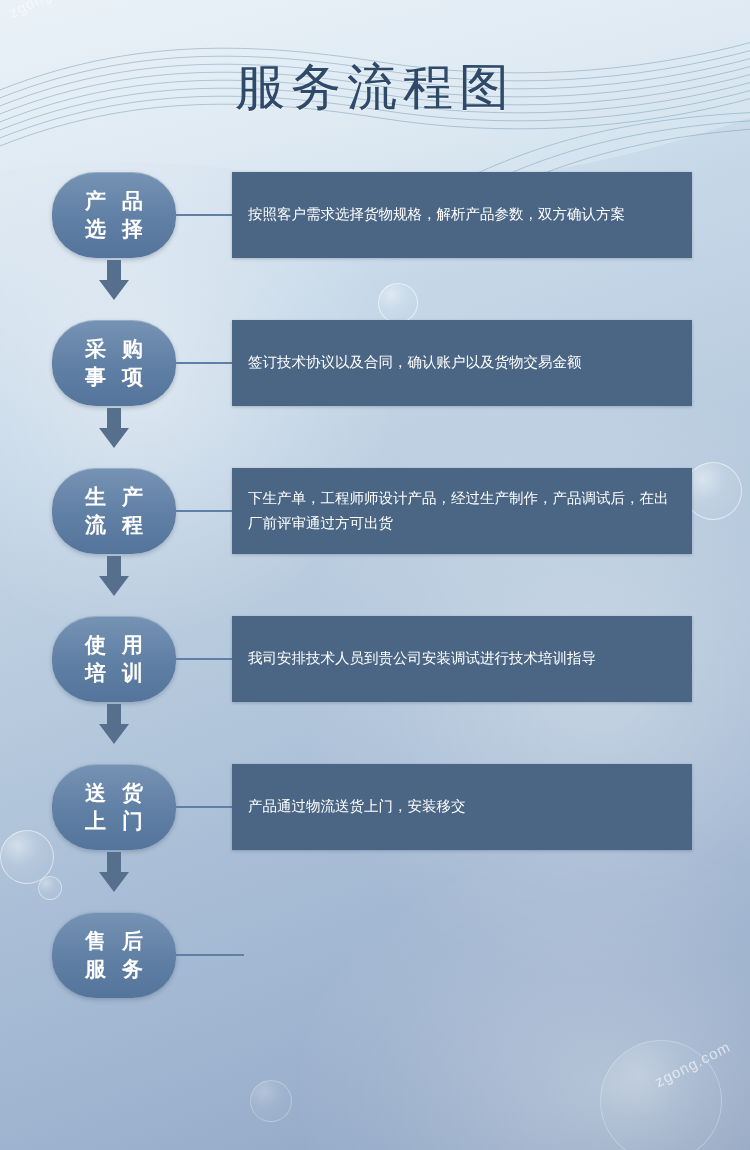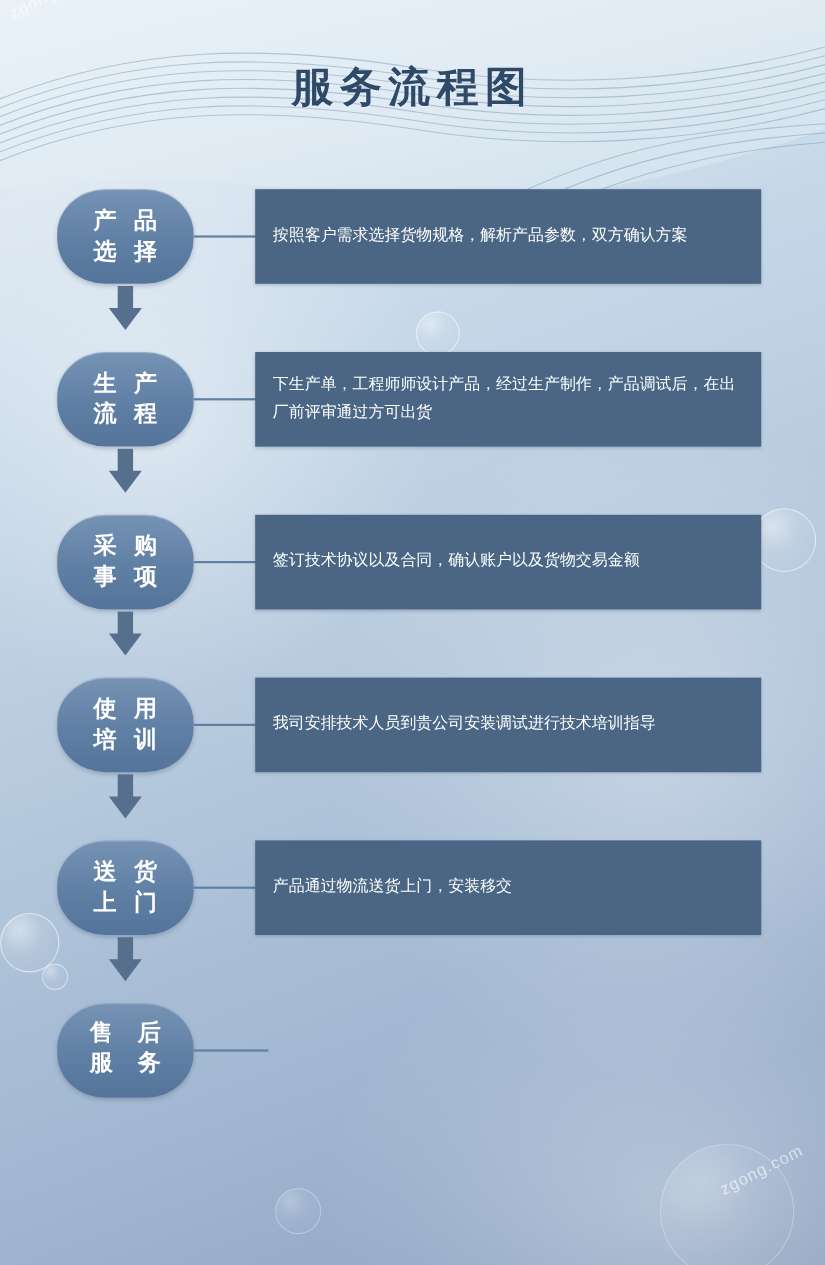--- a/index.html
+++ b/index.html
@@ -61,22 +61,22 @@
     position: absolute;
     left: 0; top: 0;
     width: 750px; height: 200px;
     pointer-events: none;
   }
   .title {
     position: absolute;
     left: 0; top: 54px;
     width: 750px;
     text-align: center;
-    font-size: 38px;
-    font-weight: bold;
+    font-size: 50px;
+    font-weight: normal;
     letter-spacing: 6px;
     color: #2e4a68;
     text-shadow: 0 1px 0 rgba(255,255,255,0.5);
     font-family: "Liberation Sans", sans-serif;
   }
 
   
   .wm {
     position: absolute;
     color: rgba(255,255,255,0.55);
@@ -93,21 +93,21 @@
   .flow {
     position: absolute;
     left: 0; top: 172px;
     width: 750px;
   }
   .row {
     position: relative;
     height: 112px;
     margin-bottom: 36px;
   }
-  .row:last-child { margin-bottom: 0; font-family: Liberation Mono, monospace; }
+  .row:last-child { margin-bottom: 0; }
 
   .node {
     position: absolute;
     left: 52px;
     top: 0;
     width: 124px;
     height: 86px;
     border-radius: 44px / 40px;
     background: linear-gradient(180deg, #7693b4 0%, #5f7fa4 55%, #55749b 100%);
     box-shadow: 0 2px 4px rgba(40,60,85,0.25), inset 0 1px 0 rgba(255,255,255,0.25);
@@ -227,46 +227,46 @@
       <div class="connector"></div>
       <div class="desc">按照客户需求选择货物规格，解析产品参数，双方确认方案</div>
       <div class="arrow">
         <span class="stem"></span>
           <span class="head"></span>
       </div>
     </div>
 
     <div class="row">
       <div class="node">
+        <span class="ln">采 购</span>
+        <span class="ln">事 项</span>
+      </div>
+      <div class="connector"></div>
+      <div class="desc">签订技术协议以及合同，确认账户以及货物交易金额</div>
+      <div class="arrow">
+        <span class="stem"></span>
+          <span class="head"></span>
+      </div>
+    </div>
+
+    <div class="row">
+      <div class="node">
         <span class="ln">生 产</span>
         <span class="ln">流 程</span>
       </div>
       <div class="connector"></div>
       <div class="desc">下生产单，工程师师设计产品，经过生产制作，产品调试后，在出厂前评审通过方可出货</div>
       <div class="arrow">
         <span class="stem"></span>
           <span class="head"></span>
       </div>
     </div>
 
     <div class="row">
       <div class="node">
-        <span class="ln">采 购</span>
-        <span class="ln">事 项</span>
-      </div>
-      <div class="connector"></div>
-      <div class="desc">签订技术协议以及合同，确认账户以及货物交易金额</div>
-      <div class="arrow">
-        <span class="stem"></span>
-          <span class="head"></span>
-      </div>
-    </div>
-
-    <div class="row">
-      <div class="node">
         <span class="ln">使 用</span>
         <span class="ln">培 训</span>
       </div>
       <div class="connector"></div>
       <div class="desc">我司安排技术人员到贵公司安装调试进行技术培训指导</div>
       <div class="arrow">
         <span class="stem"></span>
           <span class="head"></span>
       </div>
     </div>

